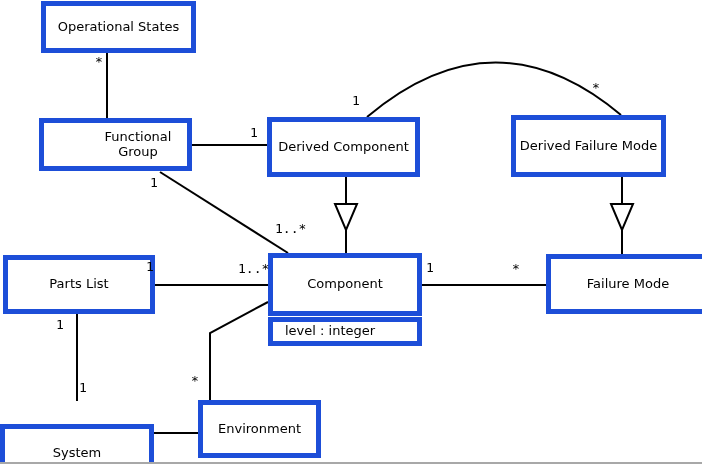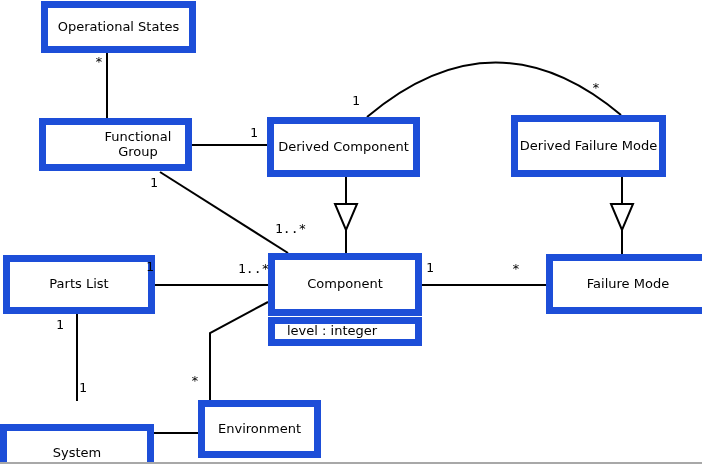--- a/index.html
+++ b/index.html
@@ -21,21 +21,21 @@
   #wires {
     position: absolute;
     left: 0;
     top: 0;
     width: 702px;
     height: 464px;
   }
   .cls {
     position: absolute;
     background: #ffffff;
-    border: 7px solid #1d4ed8;
+    border: 5px solid #1d4ed8;
     box-sizing: border-box;
     display: flex;
     align-items: center;
     justify-content: center;
     text-align: center;
     font-size: 13px;
     line-height: 1.1;
   }
   .cls.attr {
     justify-content: flex-start;

